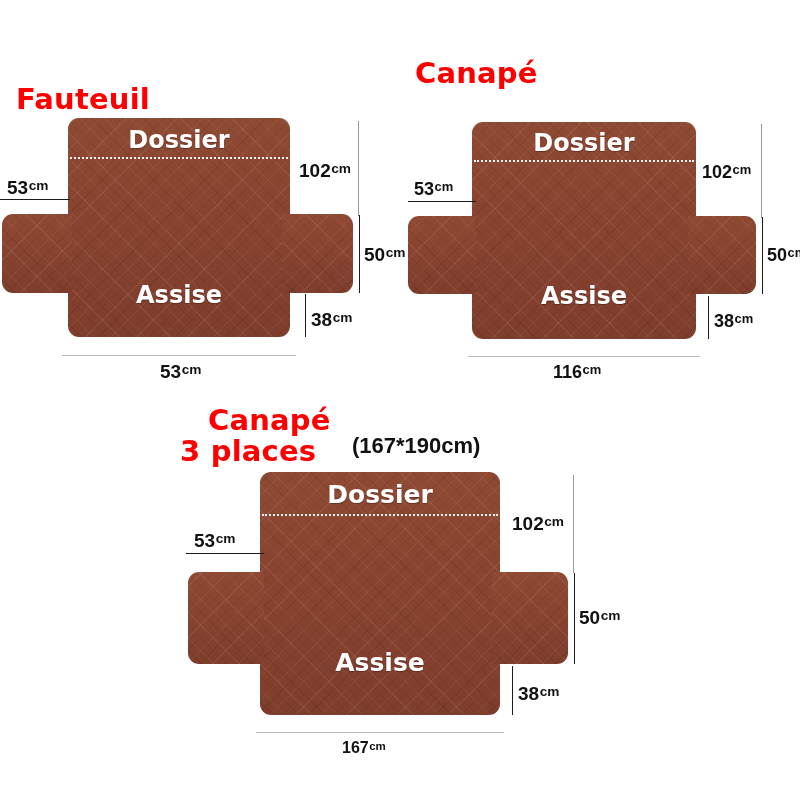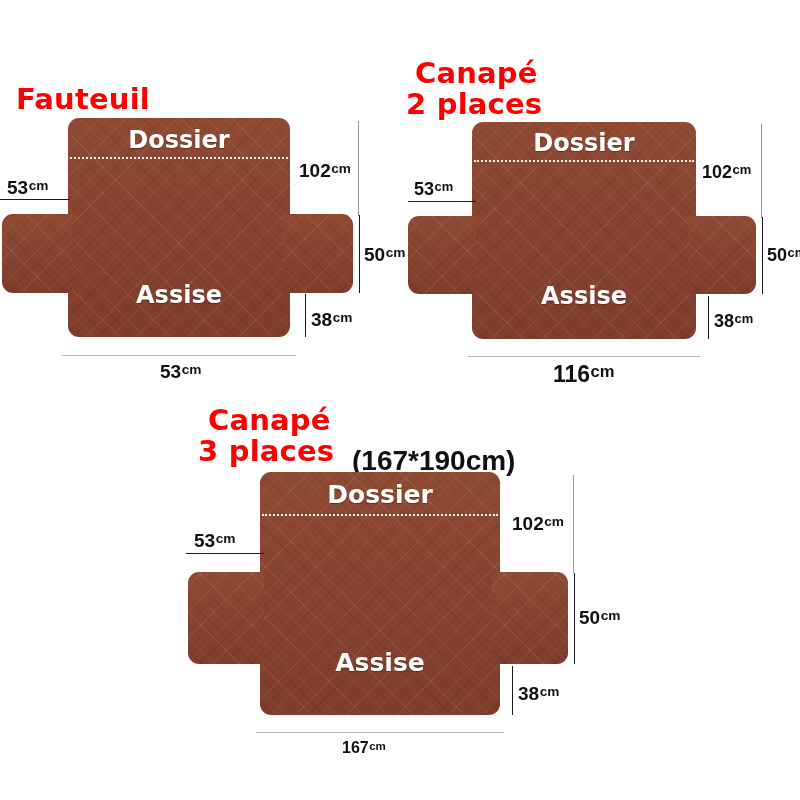--- a/index.html
+++ b/index.html
@@ -179,21 +179,20 @@
     <div class="m-line-h light" style="left:62px; top:355px; width:234px;"></div>
     <div class="m-label" style="left:160px; top:362px; font-size:19px;">
       <span>53</span><span class="u">cm</span>
     </div>
   </div>
 
   <div class="diagram" style="left:400px; top:0px; width:400px; height:400px;">
 
     <div class="title-red" style="left:15px; top:56px; font-size:29px;">Canapé</div>
 
-    <div class="title-red" style="left:6px; top:87px; font-size:29px;">2 places</div>
 
 
     <div class="cover">
 
       <div class="fabric body-panel" style="left:72px; top:122px; width:224px; height:217px;"></div>
 
       <div class="fabric arm-left" style="left:8px; top:216px; width:68px; height:78px;"></div>
 
       <div class="fabric arm-right" style="left:292px; top:216px; width:68px; height:78px;"></div>
 
@@ -218,32 +217,32 @@
     <div class="m-label" style="left:367px; top:246px; font-size:18px;">
       <span>50</span><span class="u">cm</span>
     </div>
 
     <div class="m-line-v" style="left:308px; top:296px; height:43px;"></div>
     <div class="m-label" style="left:314px; top:312px; font-size:18px;">
       <span>38</span><span class="u">cm</span>
     </div>
 
     <div class="m-line-h light" style="left:68px; top:356px; width:232px;"></div>
-    <div class="m-label" style="left:153px; top:363px; font-size:23px;">
+    <div class="m-label" style="left:153px; top:363px; font-size:18px;">
       <span>116</span><span class="u">cm</span>
     </div>
   </div>
 
   <div class="diagram" style="left:160px; top:390px; width:480px; height:410px;">
 
     <div class="title-red" style="left:48px; top:13px; font-size:29px;">Canapé</div>
 
-    <div class="title-red" style="left:38px; top:44px; font-size:29px;">3 places</div>
-
-    <div class="title-black" style="left:192px; top:43px; font-size:28px;margin-top:12px;">(167*190cm)</div>
+    <div class="title-red" style="left:20px; top:44px; font-size:29px;">3 places</div>
+
+    <div class="title-black" style="left:192px; top:43px; font-size:22px;">(167*190cm)</div>
 
     <div class="cover">
 
       <div class="fabric body-panel" style="left:100px; top:82px; width:240px; height:243px;"></div>
 
       <div class="fabric arm-left" style="left:28px; top:182px; width:76px; height:92px;"></div>
 
       <div class="fabric arm-right" style="left:336px; top:182px; width:76px; height:92px;"></div>
 
       <div class="seam" style="left:102px; top:124px; width:236px;"></div>

